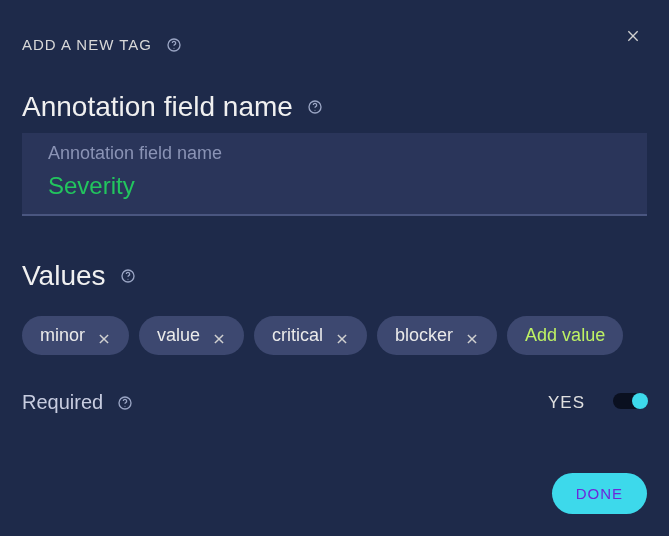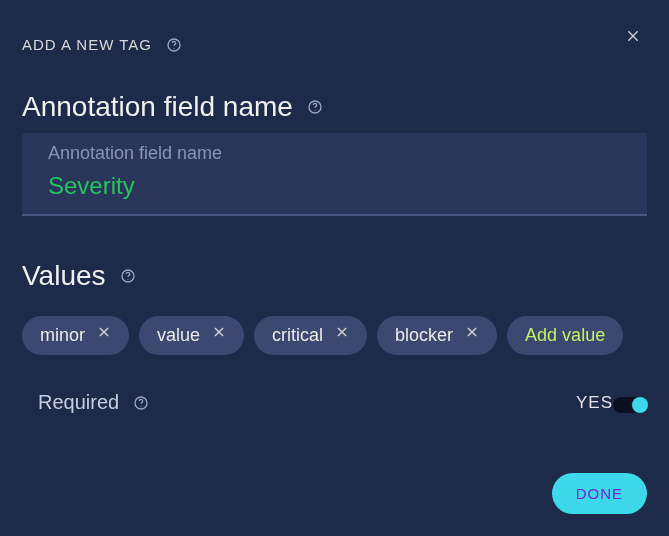--- a/index.html
+++ b/index.html
@@ -92,21 +92,21 @@
     display: flex;
     flex-wrap: wrap;
     gap: 10px;
     margin-bottom: 36px;
   }
   .chip {
     background: #3d4870;
     border-radius: 22px;
     padding: 9px 18px;
     display: flex;
-    align-items: flex-start;
+    align-items: flex-end;
     gap: 12px;
     font-size: 18px;
     color: #eaeaea;
     cursor: default;
     font-weight: 300;
   }
   .chip-remove {
     display: flex;
     align-items: center;
     justify-content: center;
@@ -118,31 +118,30 @@
 
   .required-row {
     display: flex;
     align-items: center;
     justify-content: space-between;
   }
   .required-left {
     display: flex;
     align-items: center;
     gap: 14px;
-    margin-left: 16px;
   }
   .required-label {
     font-size: 20px;
     color: #c8cde0;
     font-weight: 300;
   }
   .required-right {
     display: flex;
-    align-items: flex-end;
-    gap: 0;
+    align-items: flex-start;
+    gap: 28px;
   }
   .toggle-label {
     font-size: 17px;
     letter-spacing: 1px;
     color: #e0e0e0;
   }
   .toggle {
     width: 34px;
     height: 16px;
     background: #0a1020;

